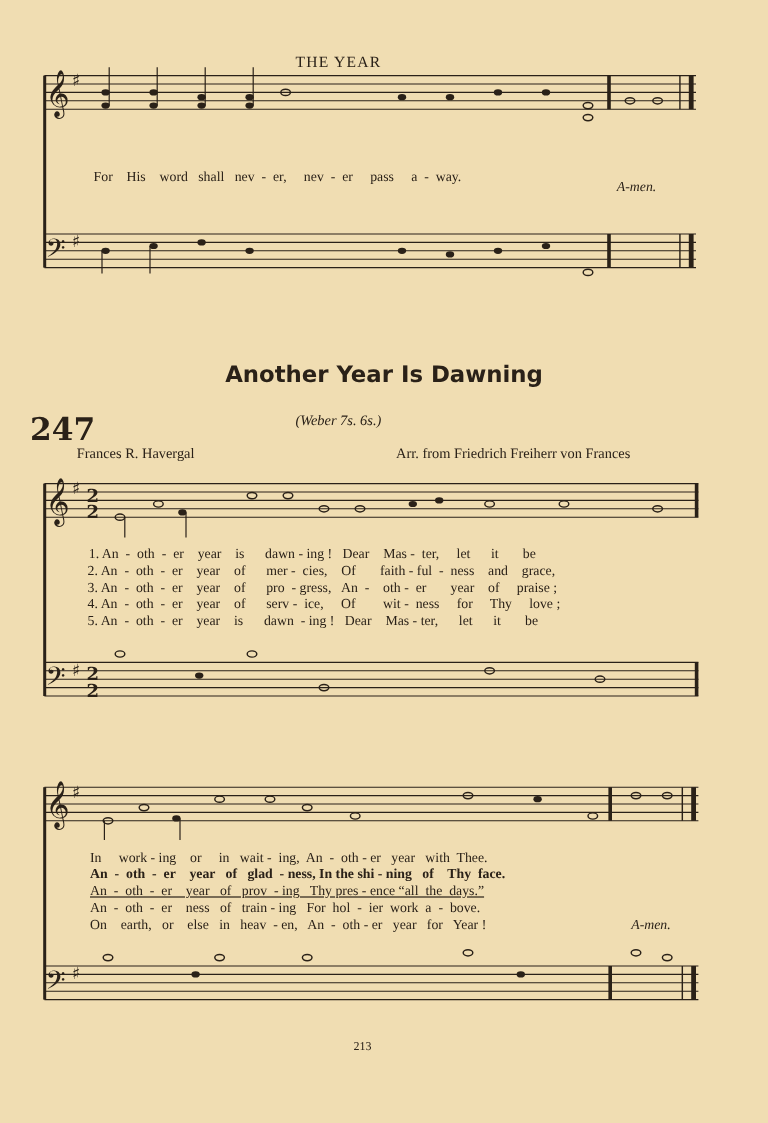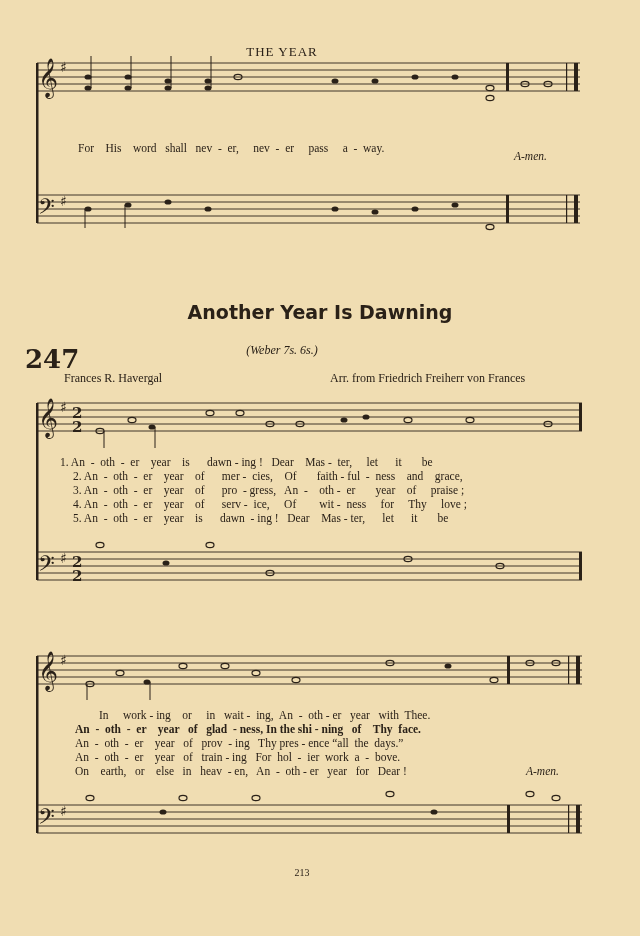--- a/index.html
+++ b/index.html
@@ -191,29 +191,29 @@
 <div class="lyric" style="left:78px;top:142px;">For    His    word   shall   nev  -  er,     nev  -  er     pass     a  -  way.</div>
 <div class="lyric" style="left:514px;top:150px;font-style:italic;">A-men.</div>
 
 <div class="abs hymn-number">247</div>
 <div class="abs hymn-title">Another Year Is Dawning</div>
 <div class="abs tune">(Weber   7s. 6s.)</div>
 <div class="abs author">Frances R. Havergal</div>
 <div class="abs composer">Arr. from Friedrich Freiherr von Frances</div>
 
 <div>
-  <div class="lyric" style="left:60px;top:456px;">1. An  -  oth  -  er    year    is      dawn - ing !   Dear    Mas -  ter,     let      it       be</div>
+  <div class="lyric" style="left:74px;top:456px;">1. An  -  oth  -  er    year    is      dawn - ing !   Dear    Mas -  ter,     let      it       be</div>
   <div class="lyric" style="left:73px;top:470px;">2. An  -  oth  -  er    year    of      mer -  cies,    Of       faith - ful  -  ness    and    grace,</div>
   <div class="lyric" style="left:73px;top:484px;">3. An  -  oth  -  er    year    of      pro  - gress,   An  -    oth -  er       year    of     praise ;</div>
   <div class="lyric" style="left:73px;top:498px;">4. An  -  oth  -  er    year    of      serv -  ice,     Of        wit -  ness     for     Thy     love ;</div>
   <div class="lyric" style="left:73px;top:512px;">5. An  -  oth  -  er    year    is      dawn  - ing !   Dear    Mas - ter,      let      it       be</div>
 </div>
 
 <div>
-  <div class="lyric" style="left:75px;top:709px;margin-left:24px;">In     work - ing    or     in   wait -  ing,  An  -  oth - er   year   with  Thee.</div>
+  <div class="lyric" style="left:75px;top:709px;">In     work - ing    or     in   wait -  ing,  An  -  oth - er   year   with  Thee.</div>
   <div class="lyric" style="left:75px;top:723px;font-weight:bold;">An  -  oth  -  er    year   of   glad  - ness, In the shi - ning   of    Thy  face.</div>
-  <div class="lyric" style="left:75px;top:737px;">An  -  oth  -  er    year   of   prov  - ing   Thy pres - ence “all  the  days.”</div>
-  <div class="lyric" style="left:75px;top:751px;">An  -  oth  -  er    year   of   train - ing   For  hol  -  ier  work  a  -  bove.</div>
-  <div class="lyric" style="left:75px;top:765px;">On    earth,   or    else   in   heav  - en,   An  -  oth - er   year   for   Dear !</div>
+  <div class="lyric" style="left:75px;top:737px;text-decoration:underline;">An  -  oth  -  er    year   of   prov  - ing   Thy pres - ence “all  the  days.”</div>
+  <div class="lyric" style="left:75px;top:751px;">An  -  oth  -  er    ness   of   train - ing   For  hol  -  ier  work  a  -  bove.</div>
+  <div class="lyric" style="left:75px;top:765px;">On    earth,   or    else   in   heav  - en,   An  -  oth - er   year   for   Year !</div>
   <div class="lyric" style="left:526px;top:765px;font-style:italic;">A-men.</div>
 </div>
 
 <div class="abs page-number">213</div>
 
 </body></html>

